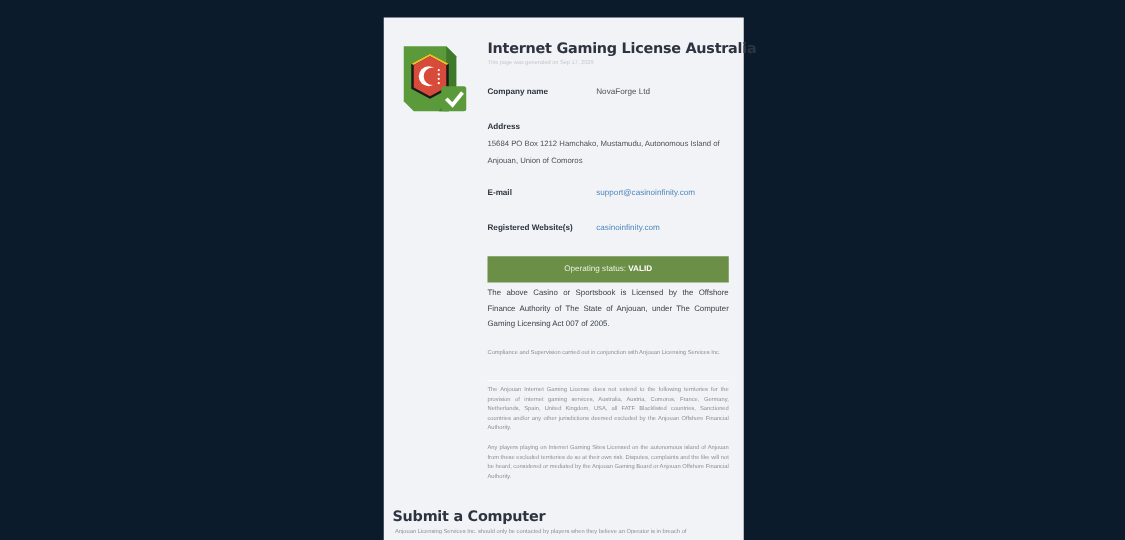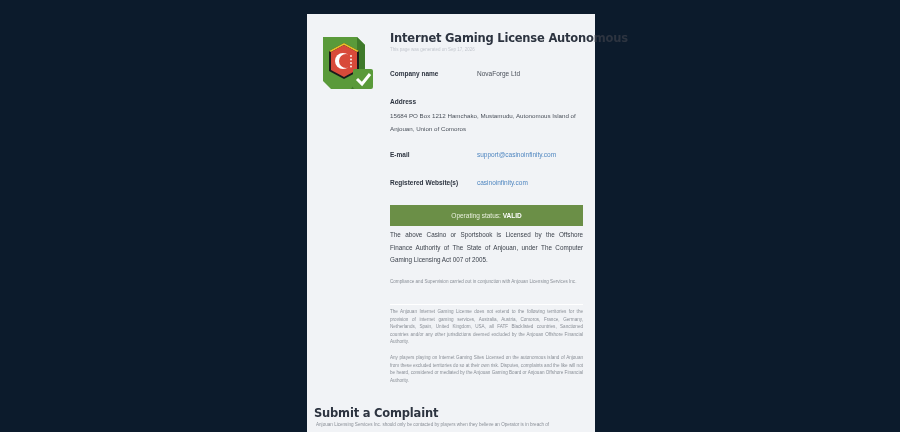--- a/index.html
+++ b/index.html
@@ -83,21 +83,21 @@
       <circle cx="30" cy="26.5" r="0.9" fill="#fff"></circle>
       <circle cx="30" cy="30" r="0.9" fill="#fff"></circle>
       <circle cx="30" cy="33.5" r="0.9" fill="#fff"></circle>
 
       <rect x="32" y="36" width="20" height="20" rx="2" fill="#5a9a3a"></rect>
       <polyline points="36,46 41,51 49,41" fill="none" stroke="#ffffff" stroke-width="3"></polyline>
     </svg>
   </div>
 
   <div class="content">
-    <div class="title">Internet Gaming License Autonomous</div>
+    <div class="title">Internet Gaming License Australia</div>
     <div class="subtitle">This page was generated on Sep 17, 2026</div>
 
     <div class="field-label" style="top:56px;">Company name</div>
     <div class="field-value" style="top:56px;">NovaForge Ltd</div>
 
     <div class="field-label" style="top:84px;">Address</div>
     <div class="address-text">15684 PO Box 1212 Hamchako, Mustamudu, Autonomous Island of Anjouan, Union of Comoros</div>
 
     <div class="field-label" style="top:137px;">E-mail</div>
     <a class="field-value link" style="top:137px;">support@casinoinfinity.com</a>
@@ -113,15 +113,15 @@
 
     <div class="small-text" style="top:264px;">Compliance and Supervision carried out in conjunction with Anjouan Licensing Services Inc.</div>
 
     <div class="divider"></div>
 
     <div class="small-text" style="top:294px;">The Anjouan Internet Gaming License does not extend to the following territories for the provision of internet gaming services, Australia, Austria, Comoros, France, Germany, Netherlands, Spain, United Kingdom, USA, all FATF Blacklisted countries, Sanctioned countries and/or any other jurisdictions deemed excluded by the Anjouan Offshore Financial Authority.</div>
 
     <div class="small-text" style="top:340px;">Any players playing on Internet Gaming Sites Licensed on the autonomous island of Anjouan from these excluded territories do so at their own risk. Disputes, complaints and the like will not be heard, considered or mediated by the Anjouan Gaming Board or Anjouan Offshore Financial Authority.</div>
   </div>
 
-  <div class="complaint-title">Submit a Complaint</div>
+  <div class="complaint-title">Submit a Computer</div>
   <div class="complaint-text">Anjouan Licensing Services Inc. should only be contacted by players when they believe an Operator is in breach of</div>
 </div>
 
 </body></html>

